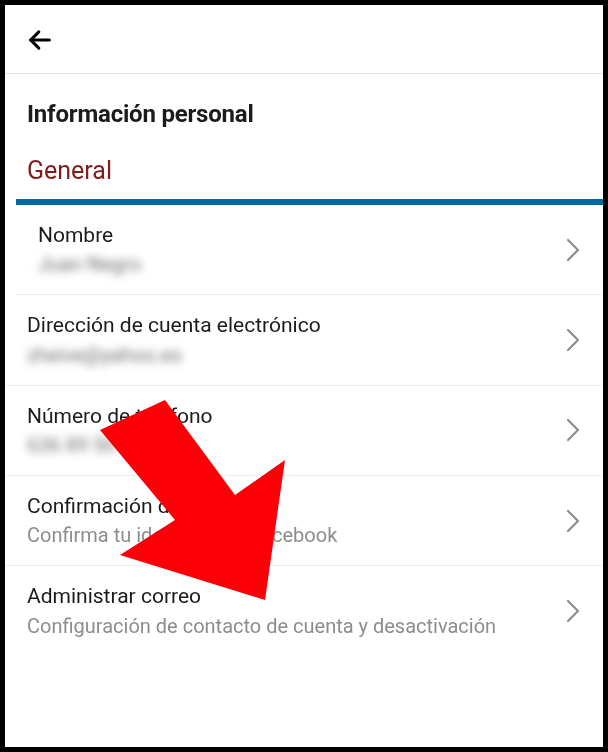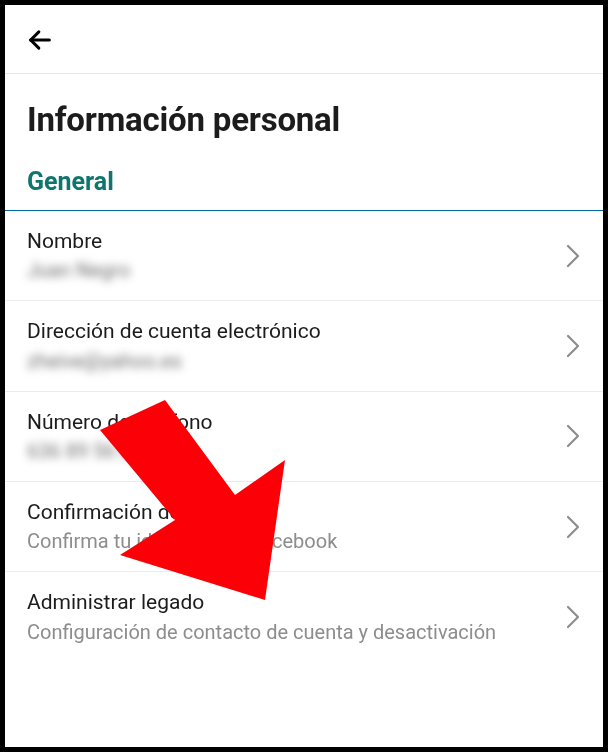--- a/index.html
+++ b/index.html
@@ -17,41 +17,41 @@
   .back-btn {
     width: 34px; height: 34px;
     display: flex; align-items: center; justify-content: center;
     cursor: pointer;
   }
   .divider-top {
     border-bottom: 1px solid #e6e6e6;
     margin-top: 6px;
   }
   .page-title {
-    font-size: 33px;
+    font-size: 24px;
     font-weight: 700;
     color: #1c1c1c;
     padding: 26px 38px 28px 22px;
     letter-spacing: -0.2px;
   }
   .section-title {
     font-size: 25px;
-    font-weight: 700;
-    color: #0f766e;
+    font-weight: 400;
+    color: #7f1d1d;
     padding: 0 22px 14px 22px;
   }
   .row {
     display: flex;
     align-items: center;
     justify-content: space-between;
     padding: 16px 22px 16px 22px;
     border-bottom: 1px solid #ececec;
     cursor: pointer;
   }
-  .row:first-of-type { border-top: 1px solid #0369a1; }
+  .row:first-of-type { border-top: 6px solid #0369a1; margin-left: 11px; }
   .row-text { flex: 1; min-width: 0; }
   .row-label {
     font-size: 21px;
     color: #1c1c1c;
     line-height: 1.35;
   }
   .row-value {
     font-size: 20px;
     color: #8d8d8d;
     line-height: 1.35;
@@ -136,21 +136,21 @@
     </div>
     <div class="chev">
       <svg width="16" height="26" viewBox="0 0 16 26" fill="none" stroke="#8d8d8d" stroke-width="2.2" stroke-linecap="round" stroke-linejoin="round">
           <polyline points="3 3 13 13 3 23"></polyline>
         </svg>
     </div>
   </div>
 
   <div class="row" style="border-bottom:none;">
     <div class="row-text">
-      <div class="row-label">Administrar legado</div>
+      <div class="row-label">Administrar correo</div>
       <div class="row-value">Configuración de contacto de cuenta y desactivación</div>
     </div>
     <div class="chev">
       <svg width="16" height="26" viewBox="0 0 16 26" fill="none" stroke="#8d8d8d" stroke-width="2.2" stroke-linecap="round" stroke-linejoin="round">
           <polyline points="3 3 13 13 3 23"></polyline>
         </svg>
     </div>
   </div>
 
 </div>

